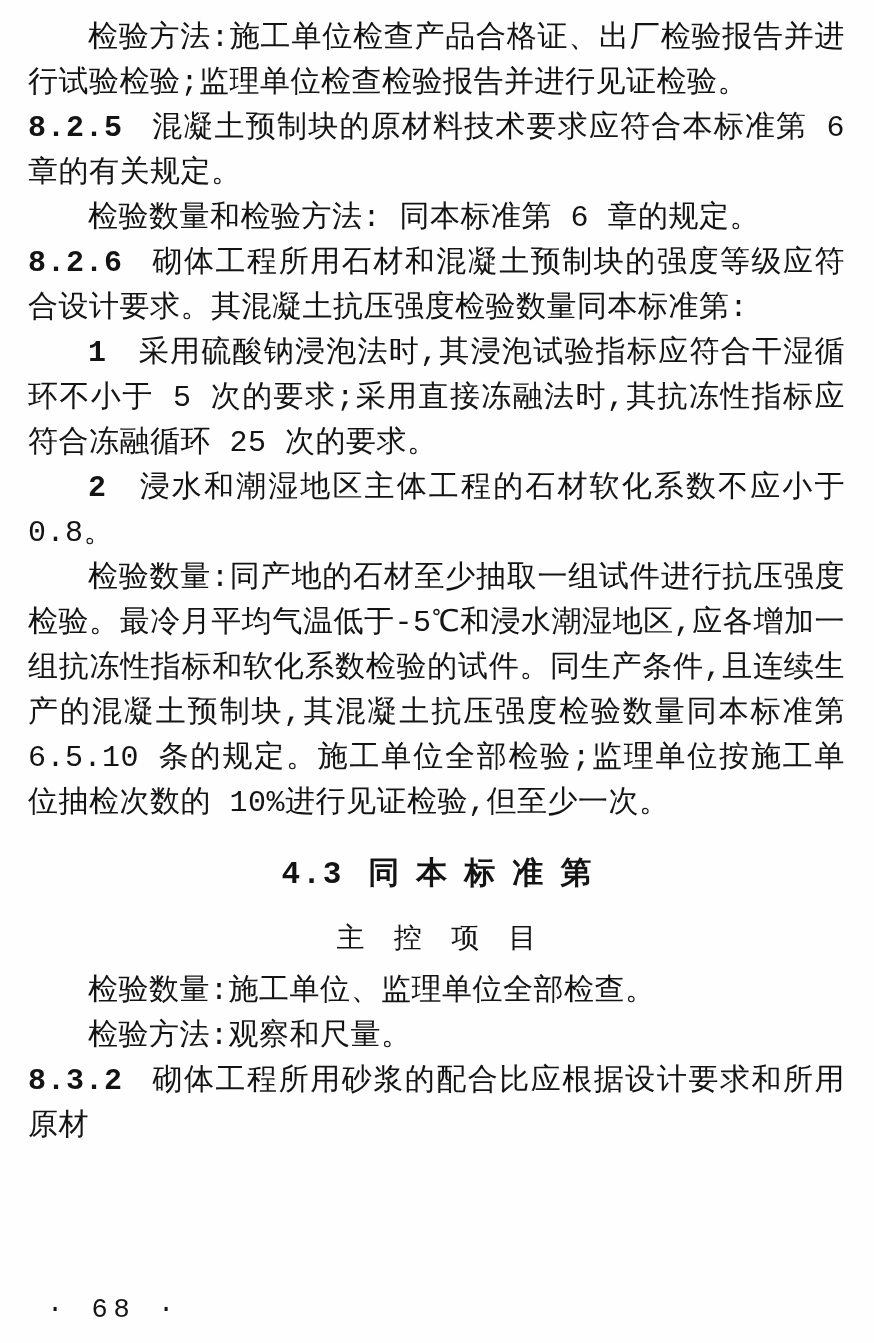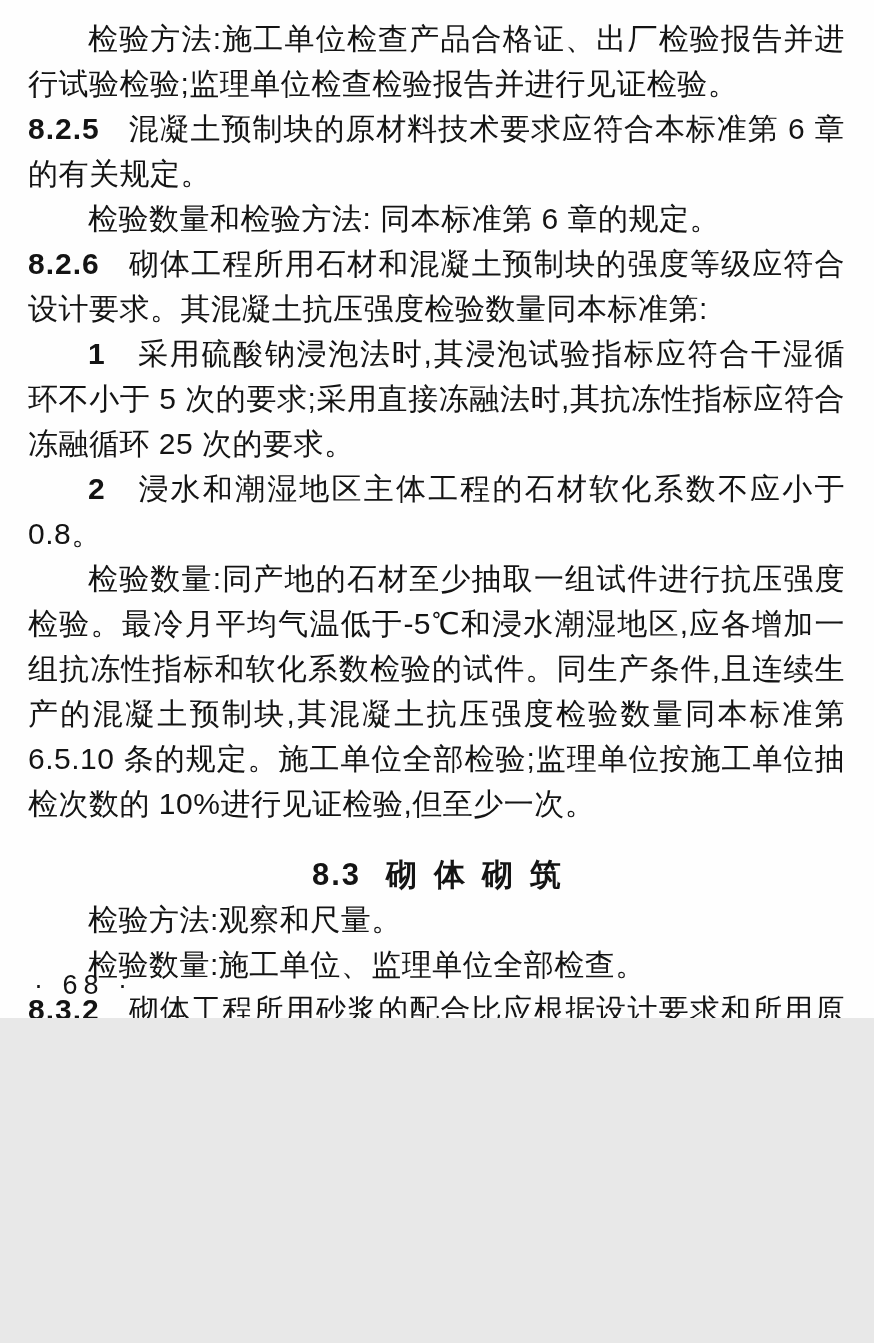--- a/index.html
+++ b/index.html
@@ -3,25 +3,25 @@
 <meta charset="utf-8">
 <style>
   html, body {
     margin: 0;
     padding: 0;
     background: #e8e8e8;
   }
   .page {
     position: relative;
     width: 874px;
-    height: 1018px;
+    height: 1343px;
     margin: 0 auto;
     background: #fefefe;
     color: #141414;
-    font-family: Liberation Sans, sans-serif;
+    font-family: Liberation Mono, monospace;
     box-sizing: border-box;
     overflow: hidden;
   }
   .body-text {
     padding: 16px 29px 0 28px;
   }
   p.para {
     margin: 0;
     font-size: 30px;
     line-height: 45px;
@@ -63,21 +63,21 @@
     line-height: 42px;
     font-weight: normal;
     text-align: center;
   }
   .sub-heading-text {
     letter-spacing: 1.05em;
     margin-right: -1.05em;
   }
   .page-footer {
     position: absolute;
-    left: 34px;
+    left: 47px;
     bottom: 18px;
     font-size: 27px;
     line-height: 30px;
     letter-spacing: 6px;
     color: #141414;
   }
 </style>
 </head>
 <body>
 
@@ -92,26 +92,27 @@
 
     <p class="para"><span class="clause-num">8.2.6</span><span>砌体工程所用石材和混凝土预制块的强度等级应符合设计要求。其混凝土抗压强度检验数量同本标准第:</span></p>
 
     <p class="para indent"><span class="item-num">1</span><span>采用硫酸钠浸泡法时,其浸泡试验指标应符合干湿循环不小于 5 次的要求;采用直接冻融法时,其抗冻性指标应符合冻融循环 25 次的要求。</span></p>
 
     <p class="para indent"><span class="item-num">2</span><span>浸水和潮湿地区主体工程的石材软化系数不应小于 0.8。</span></p>
 
     <p class="para indent"><span>检验数量:同产地的石材至少抽取一组试件进行抗压强度检验。最冷月平均气温低于-5℃和浸水潮湿地区,应各增加一组抗冻性指标和软化系数检验的试件。同生产条件,且连续生产的混凝土预制块,其混凝土抗压强度检验数量同本标准第 6.5.10 条的规定。施工单位全部检验;监理单位按施工单位抽检次数的 10%进行见证检验,但至少一次。</span></p>
 
 
-    <h2 class="section-heading"><span class="section-num">8.3</span><span class="section-title">砌体砌筑</span></h2>
+    <h2 class="section-heading"><span class="section-num">4.3</span><span class="section-title">同本标准第</span></h2>
+
+    <h3 class="sub-heading"><span class="sub-heading-text">主控项目</span></h3>
 
 
+    <p class="para indent"><span>检验数量:施工单位、监理单位全部检查。</span></p>
 
     <p class="para indent"><span>检验方法:观察和尺量。</span></p>
-
-    <p class="para indent"><span>检验数量:施工单位、监理单位全部检查。</span></p>
 
     <p class="para"><span class="clause-num">8.3.2</span><span>砌体工程所用砂浆的配合比应根据设计要求和所用原材</span></p>
 
   </div>
 
   <div class="page-footer">· 68 ·</div>
 </div>
 
 </body></html>

